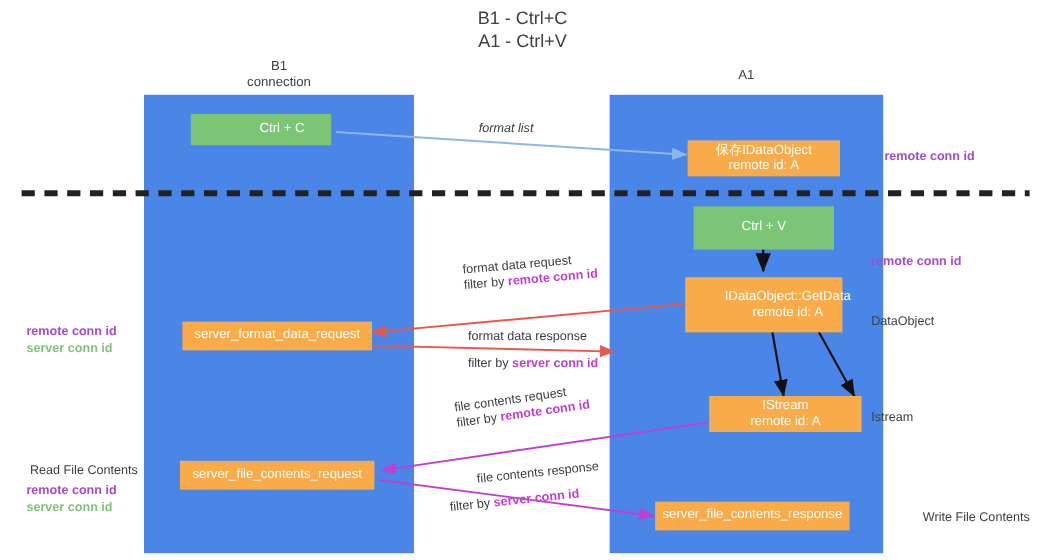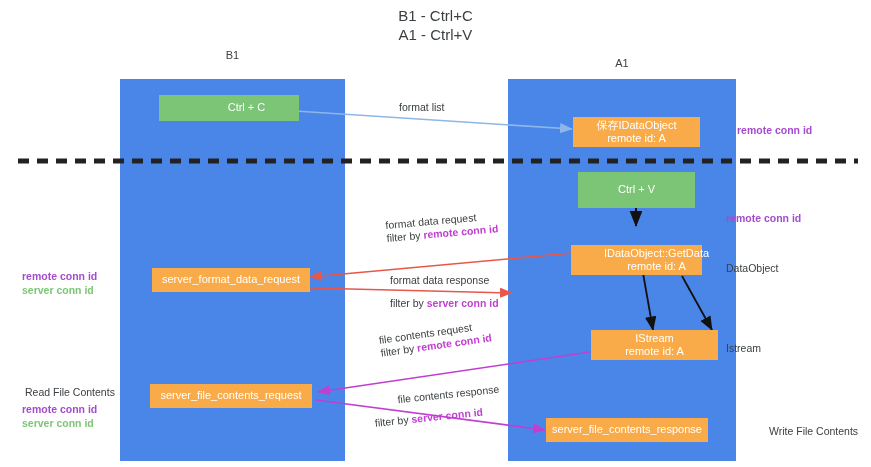--- a/index.html
+++ b/index.html
@@ -34,20 +34,21 @@
 
 <div id="stage">
 
   <div class="title">
     <div>B1 - Ctrl+C</div>
     <div>A1 - Ctrl+V</div>
   </div>
 
   <div class="colhead" style="left:120px;top:48px;width:225px;">
     <div>B1</div>
+    <div>connection</div>
   </div>
   <div class="colhead" style="left:508px;top:56px;width:228px;">
     <div>A1</div>
   </div>
 
   <div class="lane" style="left:120px;top:79px;width:225px;height:382px;"></div>
   <div class="lane" style="left:508px;top:79px;width:228px;height:382px;"></div>
 
   <svg class="layer" viewBox="0 0 871 467">
     <defs>
@@ -77,34 +78,34 @@
 
     <path d="M640,256 L653,330" stroke="#111111" stroke-width="1.8" fill="none" marker-end="url(#ah-blk)"></path>
 
     <path d="M682,276 L712,330" stroke="#111111" stroke-width="1.8" fill="none" marker-end="url(#ah-blk)"></path>
 
     <path d="M590,352 L318,392" stroke="#c03fd0" stroke-width="1.6" fill="none" marker-end="url(#ah-mag)"></path>
 
     <path d="M316,400 L545,430" stroke="#c03fd0" stroke-width="1.6" fill="none" marker-end="url(#ah-mag)"></path>
   </svg>
 
-  <div class="node green" style="left:159px;top:95px;width:140px;height:26px;padding-left:35px;">
+  <div class="node green" style="left:159px;top:95px;width:117px;height:26px;padding-left:35px;">
     <div>Ctrl + C</div>
   </div>
 
   <div class="node orange" style="left:573px;top:117px;width:127px;height:30px;">
     <div>保存IDataObject</div>
     <div>remote id: A</div>
   </div>
 
   <div class="node green" style="left:578px;top:172px;width:117px;height:36px;">
     <div>Ctrl + V</div>
   </div>
 
-  <div class="node orange" style="left:571px;top:245px;width:131px;height:30px;padding-left:40px;">
+  <div class="node orange" style="left:571px;top:231px;width:131px;height:46px;padding-left:40px;">
     <div>IDataObject::GetData</div>
     <div>remote id: A</div>
   </div>
 
   <div class="node orange" style="left:152px;top:268px;width:158px;height:24px;">
     <div>server_format_data_request</div>
   </div>
 
 
   <div class="node orange" style="left:591px;top:330px;width:127px;height:30px;">
@@ -113,21 +114,21 @@
   </div>
 
   <div class="node orange" style="left:546px;top:418px;width:162px;height:24px;">
     <div>server_file_contents_response</div>
   </div>
 
   <div class="node orange" style="left:150px;top:384px;width:162px;height:24px;">
     <div>server_file_contents_request</div>
   </div>
 
-  <div class="edgelbl" style="left:399px;top:101px;">
+  <div class="edgelbl" style="left:399px;top:101px;font-style:italic;">
     <div>format list</div>
   </div>
 
   <div class="edgelbl" style="left:385px;top:219px;transform:rotate(-5deg);transform-origin:left top;">
     <div>format data request</div>
     <div>
       <span>filter by </span><span class="hl-remote">remote conn id</span>
     </div>
   </div>
 

